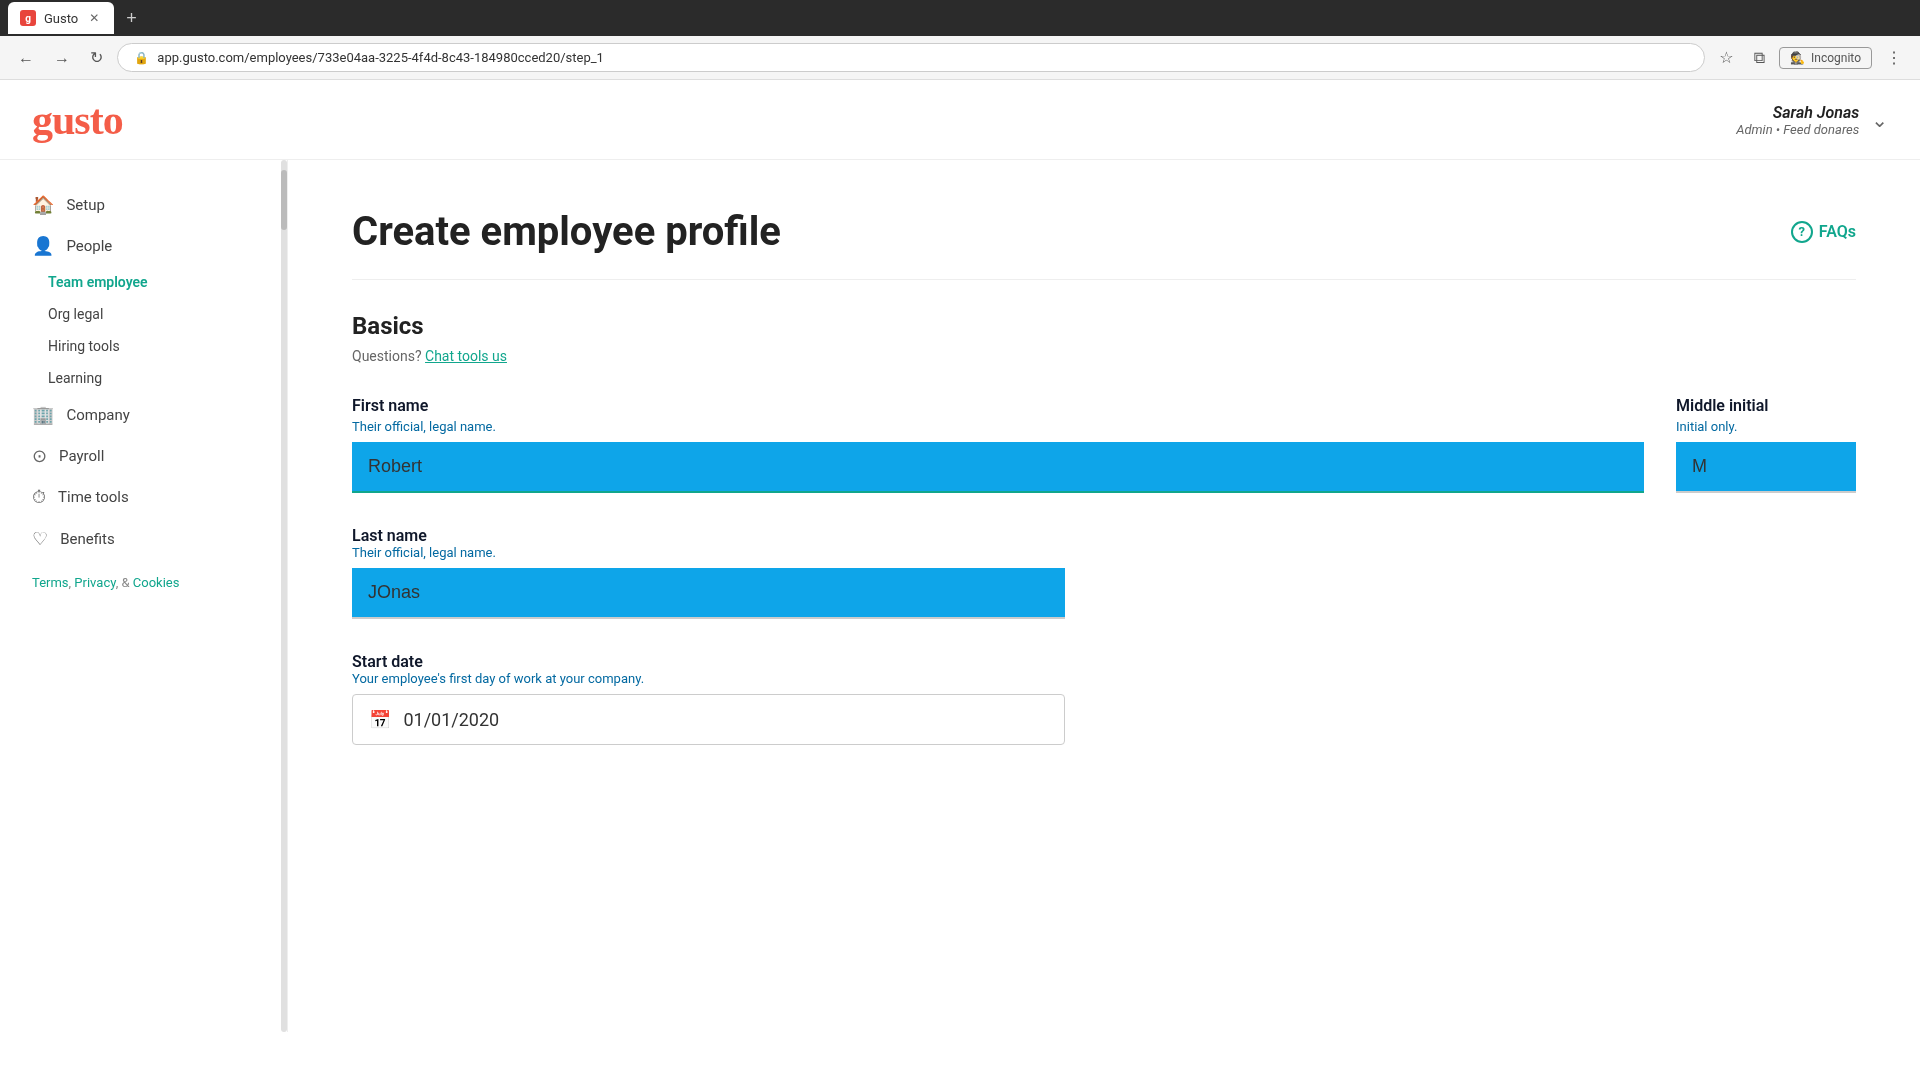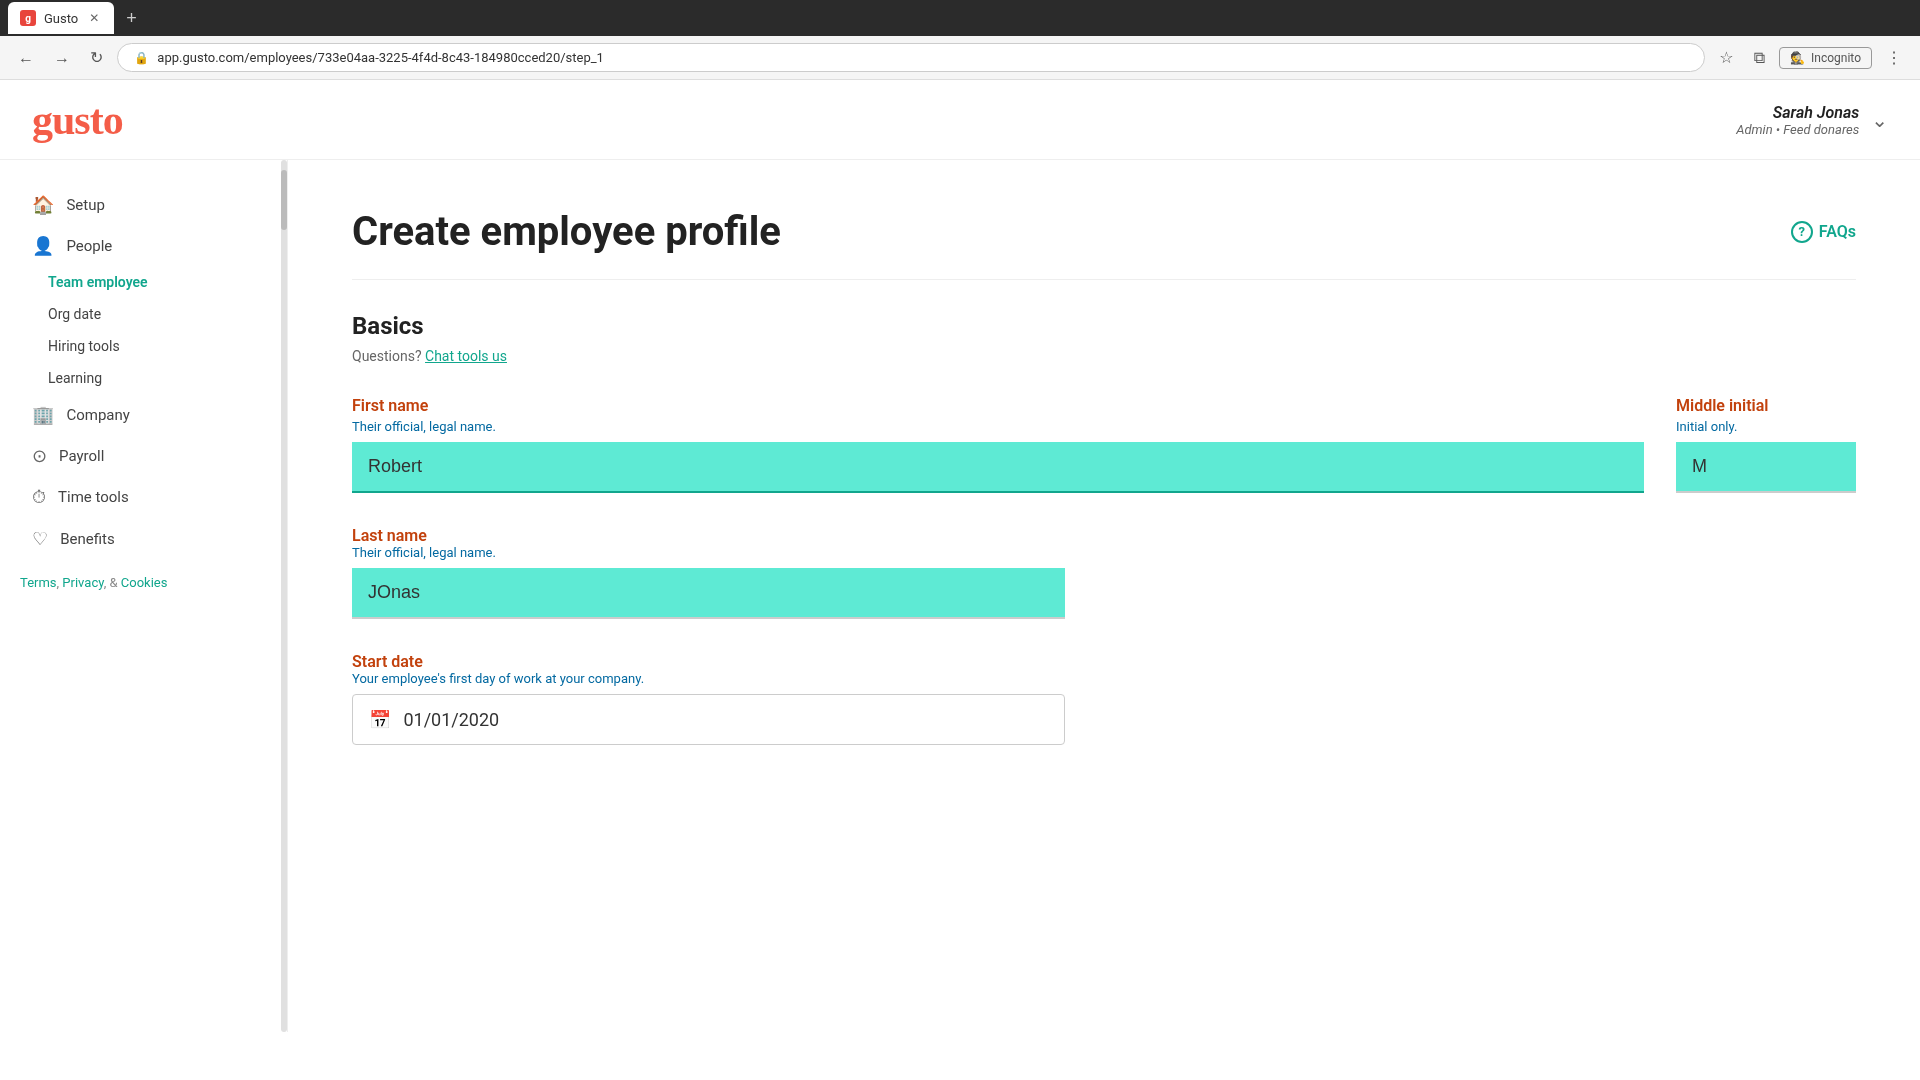--- a/index.html
+++ b/index.html
@@ -184,21 +184,21 @@
       padding: 8px 32px 8px 48px;
       font-size: 14px;
       color: #444;
       cursor: pointer;
       display: block;
       text-decoration: none;
     }
     .nav-subitem.active { color: #11a68d; font-weight: 600; }
 
     .sidebar-footer {
-      padding: 16px 20px;
+      padding: 16px 32px;
       font-size: 13px;
       color: #888;
       margin-top: auto;
     }
     .sidebar-footer a { color: #11a68d; text-decoration: none; }
 
     
     .main-content {
       flex: 1;
       padding: 48px 64px;
@@ -265,37 +265,37 @@
     }
     .form-group {
       display: flex;
       flex-direction: column;
       flex: 1;
     }
     .form-group.small { max-width: 180px; }
     .form-label {
       font-size: 16px;
       font-weight: 600;
-      color: #c2410c;
+      color: #0f172a;
       margin-bottom: 4px;
     }
     .form-hint {
       font-size: 13px;
       color: #0369a1;
       margin-bottom: 8px;
     }
     .form-input {
       width: 100%;
       padding: 14px 16px;
       border: none;
       border-bottom: 2px solid #11a68d;
       font-size: 18px;
       color: #333;
       outline: none;
-      background: #5eead4;
+      background: #0ea5e9;
     }
     .form-input.filled {
       border-bottom: 2px solid #ccc;
     }
     .form-input-date {
       width: 100%;
       padding: 14px 16px;
       border: 1px solid #ccc;
       border-radius: 4px;
       font-size: 18px;
@@ -367,21 +367,21 @@
     <a class="nav-item">
       <span class="nav-icon">👤</span>
       <span>People</span>
     </a>
 
     <a class="nav-subitem active">
       <span>Team employee</span>
       <div class="nav-indicator"></div>
     </a>
     <a class="nav-subitem">
-      <span>Org date</span>
+      <span>Org legal</span>
     </a>
     <a class="nav-subitem">
       <span>Hiring tools</span>
     </a>
     <a class="nav-subitem">
       <span>Learning</span>
     </a>
 
     <a class="nav-item">
       <span class="nav-icon">🏢</span>

